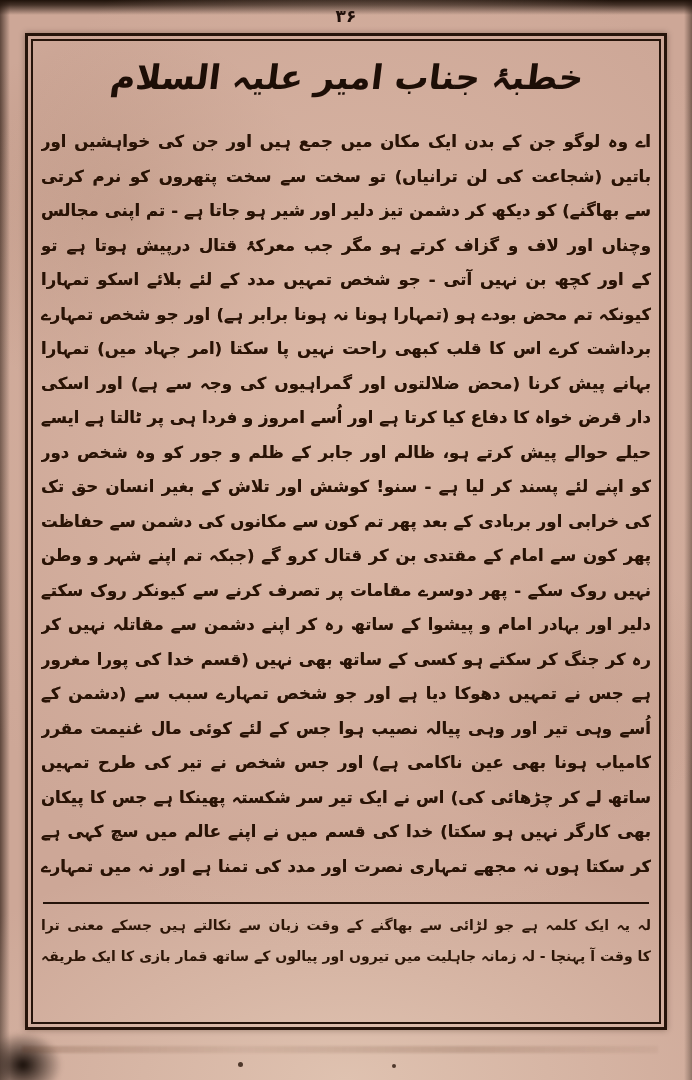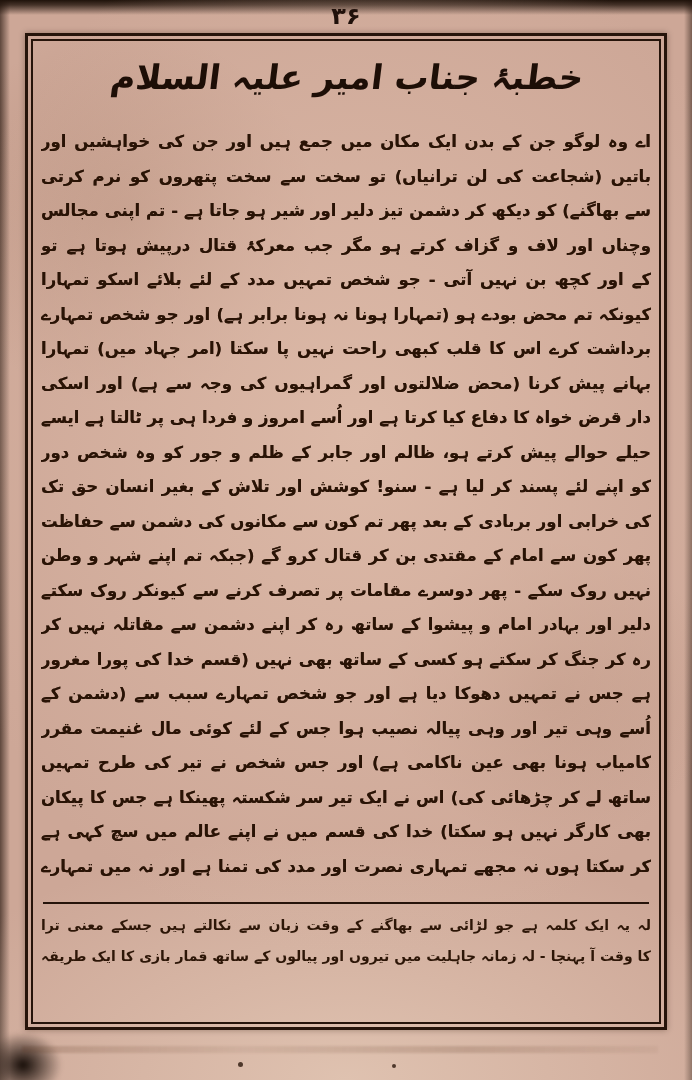--- a/index.html
+++ b/index.html
@@ -11,21 +11,21 @@
       radial-gradient(90% 70% at 52% 40%, #dcb9a7 0%, rgba(220,185,167,0) 70%),
       radial-gradient(120% 42% at 50% 100%, #dfc2b0 0%, rgba(223,194,176,0) 55%),
       linear-gradient(180deg, #1f120a 0%, rgba(31,18,10,.78) 5px, rgba(31,18,10,0) 15px),
       linear-gradient(90deg, rgba(35,20,12,.65) 0, rgba(35,20,12,0) 10px),
       linear-gradient(270deg, rgba(35,20,12,.5) 0, rgba(35,20,12,0) 8px),
       radial-gradient(40% 25% at 18% 20%, rgba(120,75,50,.18), rgba(120,75,50,0) 70%),
       radial-gradient(35% 20% at 80% 64%, rgba(125,80,55,.15), rgba(125,80,55,0) 70%);
   }
   .folio{
     position:absolute;top:1px;left:0;right:0;text-align:center;
-    font-weight:bold;font-size:24px;line-height:30px;color:#20100a;
+    font-weight:bold;font-size:17px;line-height:30px;color:#20100a;
   }
   .frame-outer{
     position:absolute;left:25px;right:25px;top:33px;bottom:50px;
     border:3px solid #26140a;
     box-shadow:0 0 6px rgba(40,20,10,.35);
   }
   .frame-inner{
     position:absolute;inset:3px;border:2px solid #26140a;
   }
   .content{

